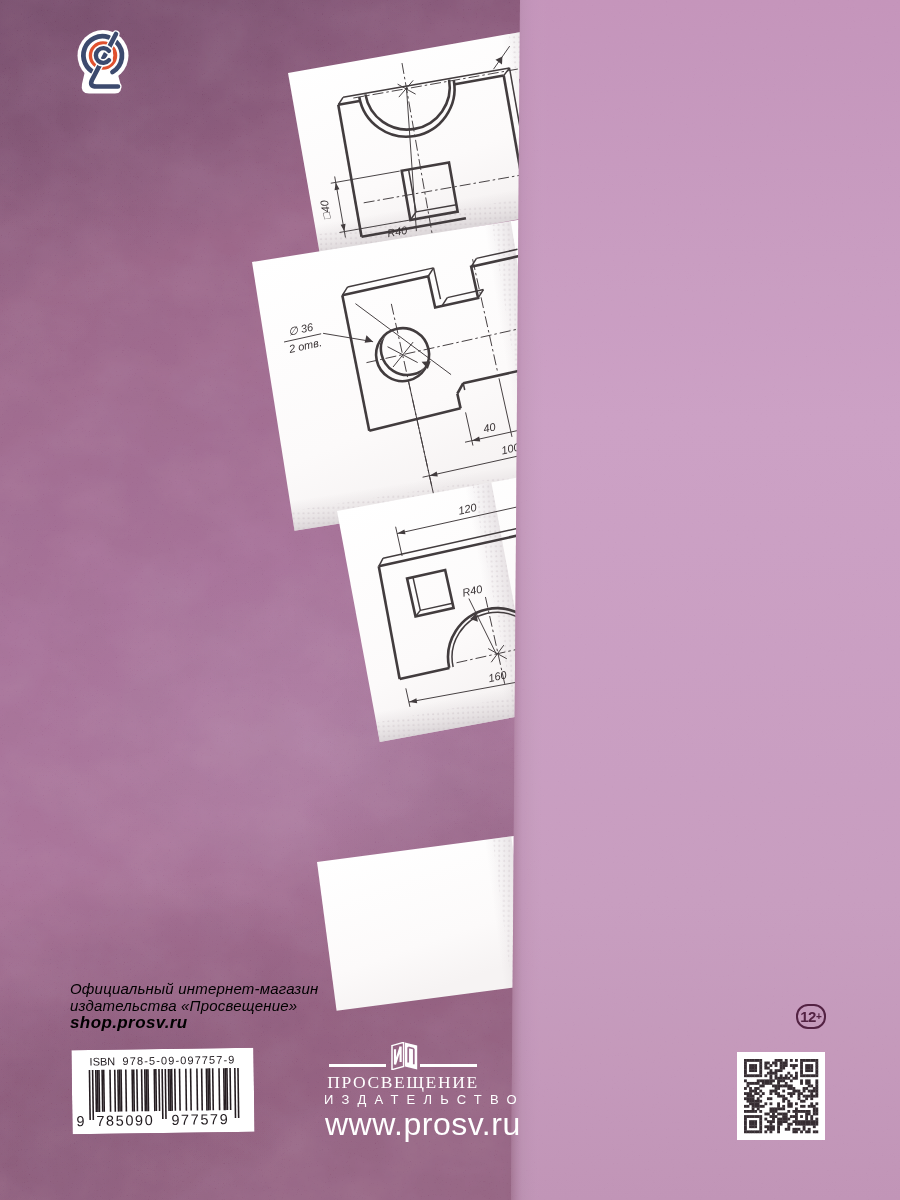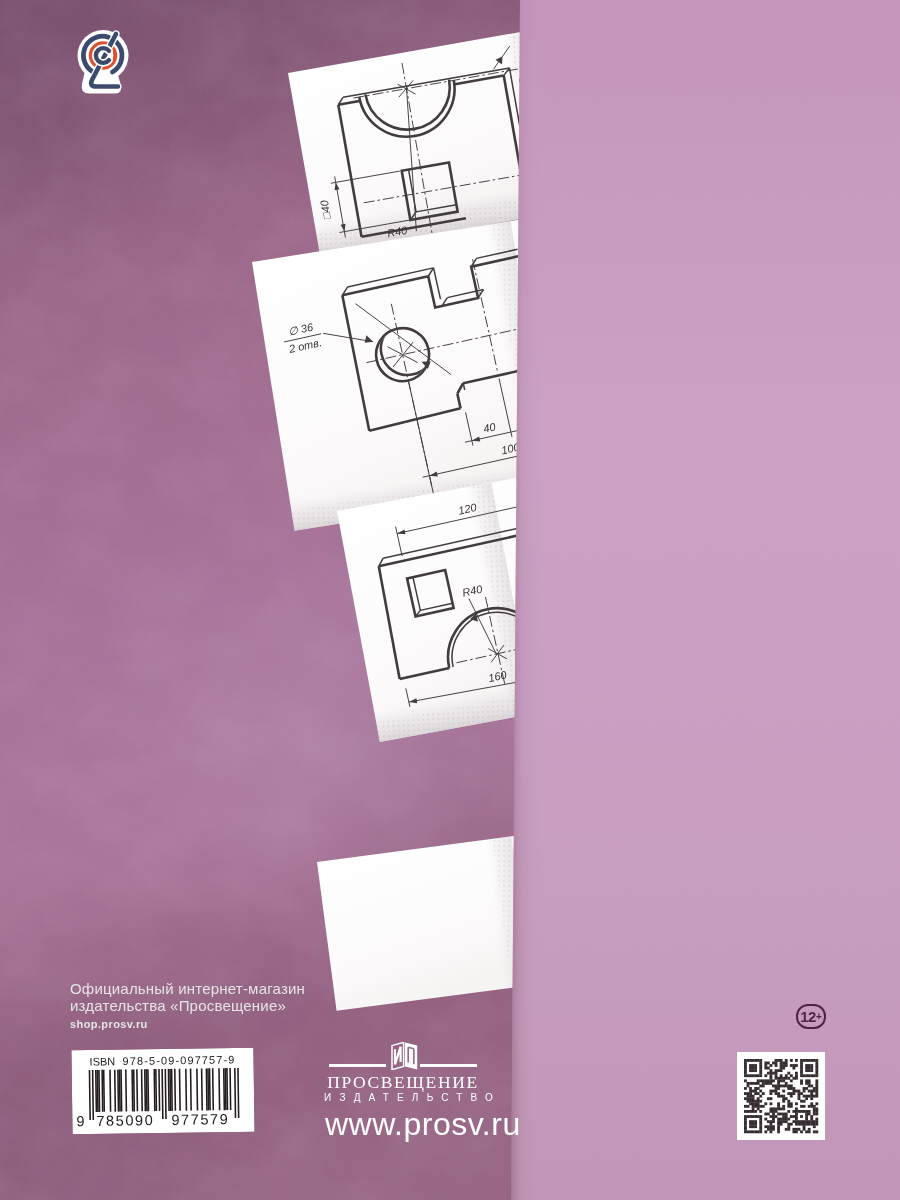--- a/index.html
+++ b/index.html
@@ -5,26 +5,26 @@
 #page{position:relative;width:900px;height:1200px;overflow:hidden;background:#8e5e80;font-family:"Liberation Sans",sans-serif;}
 #art{position:absolute;left:0;top:0;}
 .dw path,.dw rect,.dw circle{stroke:#423c3e;fill:none;}
 .dw .tk{stroke-width:2.6;}
 .dw .md{stroke-width:1.5;}
 .dw .tn{stroke-width:0.9;}
 .dw .cl{stroke-width:0.9;stroke-dasharray:11 3 2.5 3;}
 .dw .ar{fill:#423c3e;stroke:none;}
 .dw text.lb{font-family:"Liberation Sans",sans-serif;font-style:italic;font-size:11px;fill:#3a3436;stroke:none;}
 .abs{position:absolute;}
-#shoptxt{left:70px;top:981px;color:#e5e5e5;font-size:15px;line-height:16.8px;letter-spacing:0.2px;}
-#shoptxt b{font-size:11px;letter-spacing:0.4px;}
+#shoptxt{left:70px;top:981px;color:#000000;font-size:15px;line-height:16.8px;letter-spacing:0.2px;font-style:italic;}
+#shoptxt b{font-size:17px;letter-spacing:0.4px;}
 #logo{left:323px;top:1040px;width:160px;color:#fff;text-align:center;}
 #logoline1,#logoline2{position:absolute;top:24px;width:57px;height:2.6px;background:#fff;}
 #prosvtxt{position:absolute;top:32px;left:0;width:160px;font-family:"Liberation Serif",serif;font-weight:normal;font-size:17.5px;letter-spacing:1.6px;}
-#izdtxt{position:absolute;top:52px;left:1px;width:164px;font-size:10px;letter-spacing:8.2px;}
+#izdtxt{position:absolute;top:52px;left:1px;width:164px;font-size:13px;letter-spacing:8.2px;}
 #wwwtxt{position:absolute;top:66px;left:2px;width:160px;font-size:32px;letter-spacing:0.5px;}
 #age{left:796px;top:1004px;width:26px;height:21px;border:2.2px solid #532243;border-radius:12px;color:#532243;font-size:15px;font-weight:bold;text-align:center;line-height:21px;letter-spacing:-0.5px;}
 #age span{font-size:10px;vertical-align:2px;letter-spacing:0;}
 </style></head>
 <body>
 <div id="page">
 <svg id="art" width="900" height="1200" viewBox="0 0 900 1200" xmlns="http://www.w3.org/2000/svg">
 <defs>
 <linearGradient id="bgG" x1="0" y1="0" x2="0.22" y2="1">
  <stop offset="0" stop-color="#653458"></stop>

